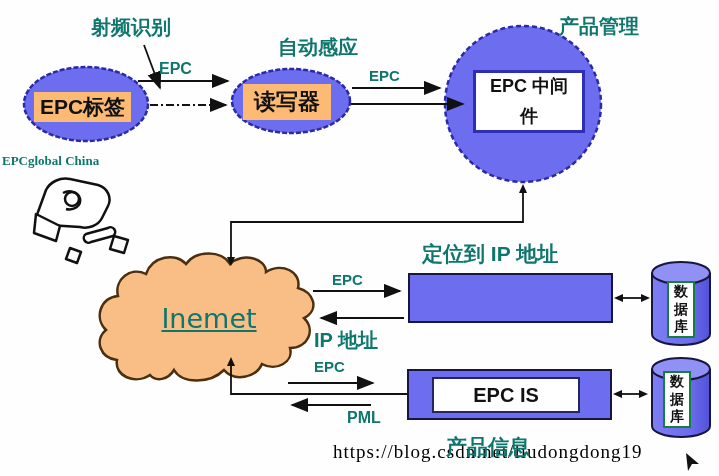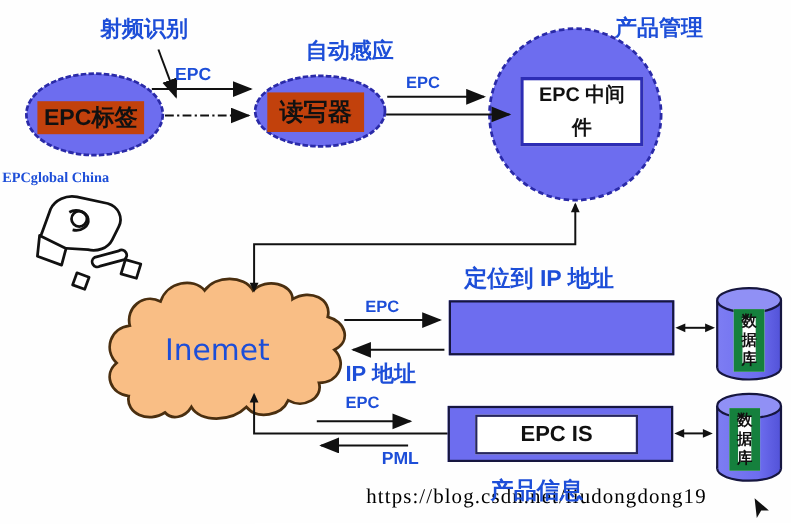--- a/index.html
+++ b/index.html
@@ -2,27 +2,27 @@
 <html><head>
 <meta charset="utf-8">
 <style>
   html,body{margin:0;padding:0;background:#ffffff;}
   #stage{
     position:relative;width:719px;height:476px;background:#fefefe;
     font-family:"Liberation Sans","DejaVu Sans",sans-serif;color:#111;
     overflow:hidden;
   }
   #shapes{position:absolute;left:0;top:0;width:719px;height:476px;}
-  .lbl{position:absolute;font-weight:bold;color:#1d4ed8;white-space:nowrap;line-height:1.1;}
+  .lbl{position:absolute;font-weight:bold;color:#0f766e;white-space:nowrap;line-height:1.1;}
   .box{position:absolute;box-sizing:border-box;display:flex;align-items:center;justify-content:center;text-align:center;}
-  .whitebox{background:#c2410c;}
+  .whitebox{background:#fdba74;}
   .bluebox{background:#6d6def;border:2px solid #16163f;}
   .innerbox{background:#ffffff;border:2px solid #26265e;font-weight:bold;}
   .mwbox{background:#ffffff;border:3px solid #2d2db5;font-weight:bold;line-height:1.65;}
-  .dbLabel{background:#ffffff;border:8px solid #15803d;font-weight:bold;
+  .dbLabel{background:#ffffff;border:2px solid #15803d;font-weight:bold;
     font-size:14px;line-height:1.25;text-align:center;
     display:flex;align-items:center;justify-content:center;}
   .dbLabel span{display:block;width:15px;word-break:break-all;}
   .watermark{position:absolute;font-family:"Liberation Serif","DejaVu Serif",serif;
     color:#000000;font-size:19px;letter-spacing:1px;white-space:nowrap;}
 </style>
 </head>
 <body>
 
 <div id="stage">
@@ -126,21 +126,21 @@
     <span>EPC IS</span>
   </div>
 
   <div class="box dbLabel" style="left:667px;top:281px;width:28px;height:57px;">
     <span>数据库</span>
   </div>
   <div class="box dbLabel" style="left:663px;top:371px;width:28px;height:57px;">
     <span>数据库</span>
   </div>
 
-  <div class="lbl" style="left:150px;top:304px;width:118px;font-size:27px;font-weight:normal;font-family:'DejaVu Sans',sans-serif;">Inemet</div>
+  <div class="lbl" style="left:150px;top:304px;width:118px;text-align:center;font-size:27px;font-weight:normal;font-family:'DejaVu Sans',sans-serif;text-decoration:underline;">Inemet</div>
 
   <div class="lbl" style="left:91px;top:16px;font-size:20px;">射频识别</div>
   <div class="lbl" style="left:159px;top:60px;font-size:16px;">EPC</div>
   <div class="lbl" style="left:278px;top:36px;font-size:20px;">自动感应</div>
   <div class="lbl" style="left:369px;top:68px;font-size:15px;">EPC</div>
   <div class="lbl" style="left:559px;top:15px;font-size:20px;">产品管理</div>
   <div class="lbl" style="left:2px;top:154px;font-size:13px;font-family:'Liberation Serif','DejaVu Serif',serif;">EPCglobal China</div>
   <div class="lbl" style="left:422px;top:242px;font-size:21px;">定位到 IP 地址</div>
   <div class="lbl" style="left:332px;top:272px;font-size:15px;">EPC</div>
   <div class="lbl" style="left:314px;top:329px;font-size:20px;">IP 地址</div>

